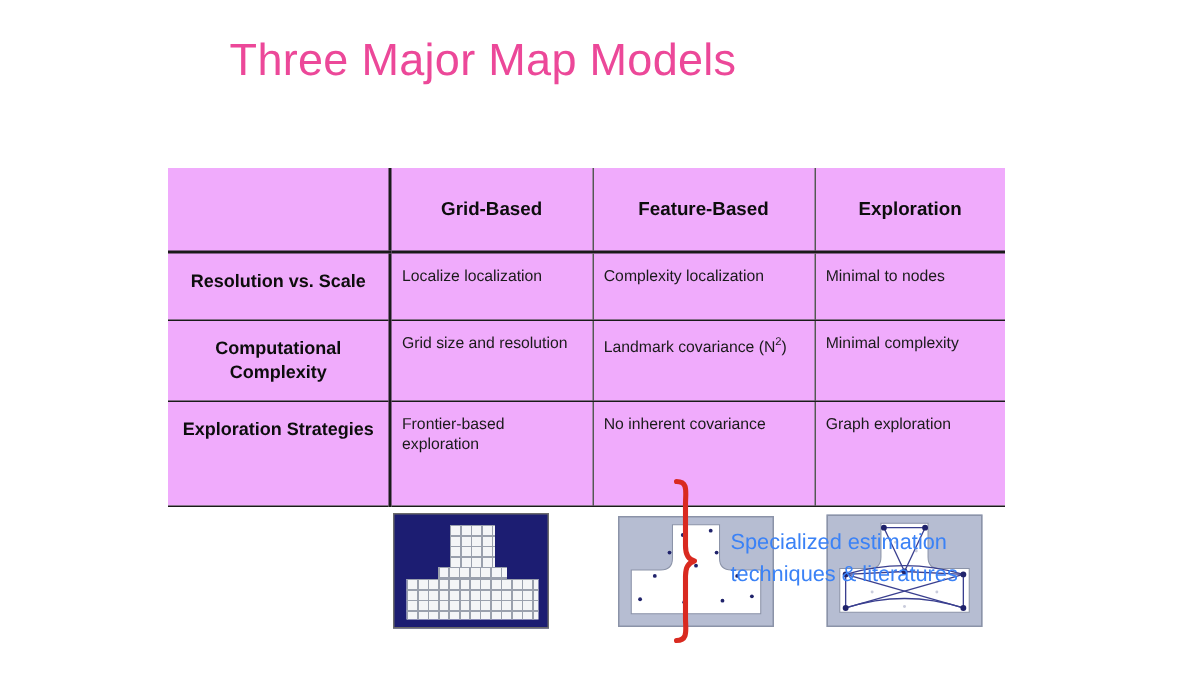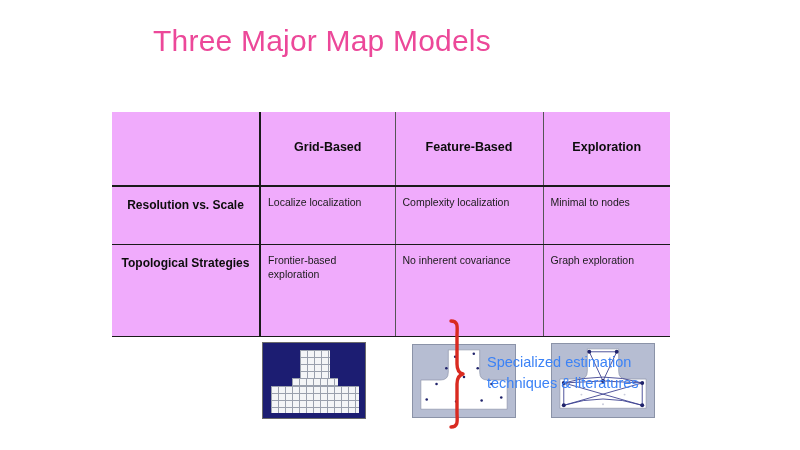--- a/index.html
+++ b/index.html
@@ -203,24 +203,38 @@
           <div class="cellval">Localize localization</div>
         </td>
         <td class="vr-thin">
           <div class="cellval">Complexity localization</div>
         </td>
         <td class="vr-thin">
           <div class="cellval">Minimal to nodes</div>
         </td>
       </tr>
 
+      <tr class="body-row r2">
+        <td>
+          <div class="rowlabel">Computational Complexity</div>
+        </td>
+        <td class="vr-thick">
+          <div class="cellval">Grid size and resolution</div>
+        </td>
+        <td class="vr-thin">
+          <div class="cellval"><span>Landmark covariance (N</span><sup>2</sup><span>)</span></div>
+        </td>
+        <td class="vr-thin">
+          <div class="cellval">Minimal complexity</div>
+        </td>
+      </tr>
 
       <tr class="body-row r3 last">
         <td>
-          <div class="rowlabel">Topological Strategies</div>
+          <div class="rowlabel">Exploration Strategies</div>
         </td>
         <td class="vr-thick">
           <div class="cellval">Frontier-based exploration</div>
         </td>
         <td class="vr-thin">
           <div class="cellval">No inherent covariance</div>
         </td>
         <td class="vr-thin">
           <div class="cellval">Graph exploration</div>
         </td>

